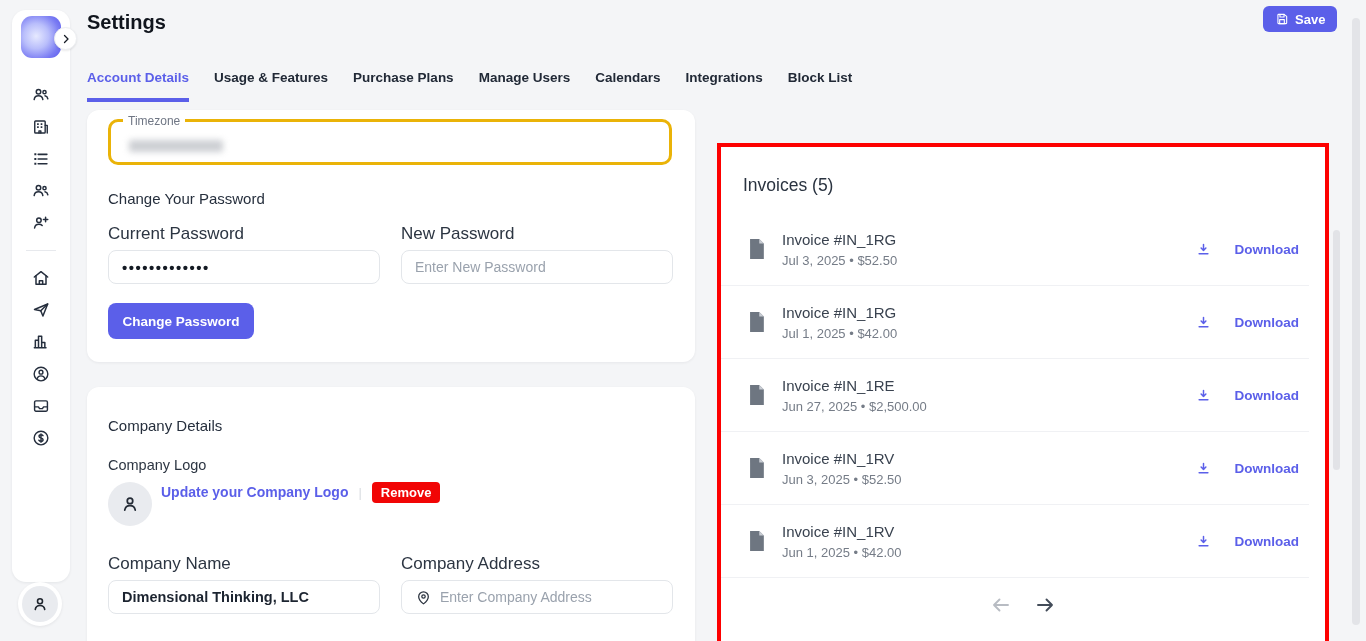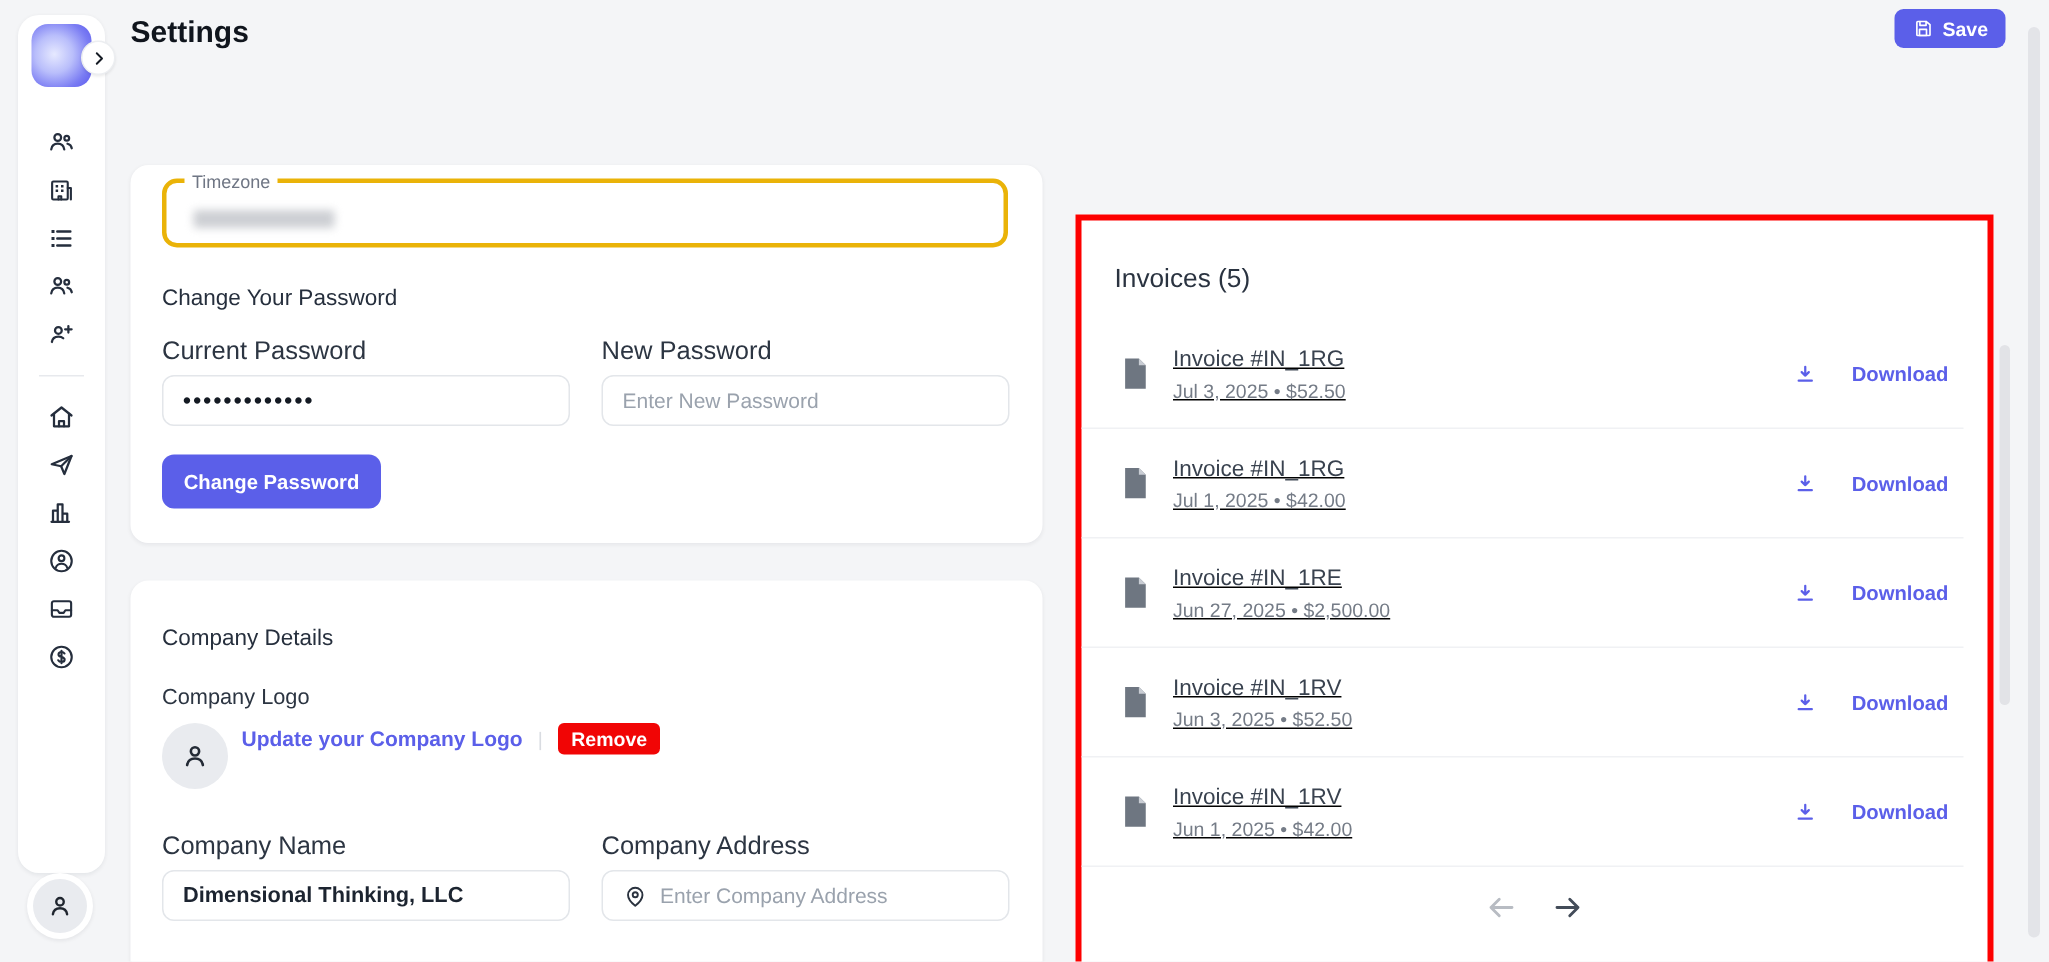--- a/index.html
+++ b/index.html
@@ -71,21 +71,21 @@
           background:#e9ebef; display:flex; align-items:center; justify-content:center; color:#242b36; }
 
   
   .invoices { position:absolute; left:717px; top:143px; width:612px; height:503px;
           background:#fff; border:4px solid #fd0000; }
   .inv-title { position:absolute; left:22px; top:28px; font-size:17.5px; color:#2a3340; font-weight:500; }
   .inv-list { position:absolute; left:0; top:66px; width:100%; }
   .inv-row { height:73px; margin:0 16px 0 0; display:flex; align-items:center;
           border-bottom:1px solid #f0f1f4; padding:0 10px 0 26px; }
   .inv-file { width:19px; height:22px; flex:none; }
-  .inv-text { margin-left:16px;text-decoration:underline; }
+  .inv-text { margin-left:16px; }
   .inv-name { font-size:15px; color:#39424f; font-weight:500; }
   .inv-meta { font-size:13px; color:#757c87; margin-top:5px; }
   .dl-link { margin-left:auto; display:flex; align-items:center; gap:24px; color:#5b5fe9; cursor:pointer; }
   .dl-link span { font-size:13.5px; font-weight:600; }
   .pager { position:absolute; left:0; top:446px; width:100%; display:flex; justify-content:center; gap:20px; }
   .pager .arrow { width:24px; height:24px; cursor:pointer; }
   .arrow-prev { color:#b8bcc3; }
   .arrow-next { color:#434c59; }
 
   
@@ -203,20 +203,29 @@
     <span>
       <svg width="14" height="14" viewBox="0 0 24 24" fill="none" stroke="#fff" stroke-width="1.9" stroke-linecap="round" stroke-linejoin="round">
           <path d="M5 5a1 1 0 0 1 1-1h9.5L20 7.5V19a1 1 0 0 1-1 1H6a1 1 0 0 1-1-1z"></path>
           <path d="M8.5 4v4.5h7V4"></path>
           <rect x="8" y="13" width="8" height="7"></rect>
         </svg>
     </span>
     <span>Save</span>
   </button>
 
+  <nav class="tabs">
+    <div class="tab active">Account Details</div>
+    <div class="tab">Usage &amp; Features</div>
+    <div class="tab">Purchase Plans</div>
+    <div class="tab">Manage Users</div>
+    <div class="tab">Calendars</div>
+    <div class="tab">Integrations</div>
+    <div class="tab">Block List</div>
+  </nav>
 
   <section class="card card-account">
     <div class="tz-field">
       <span class="tz-legend">Timezone</span>
       <span class="tz-blur"></span>
     </div>
     <div class="sec-label" style="left:21px; top:80px;">Change Your Password</div>
     <div class="fld-label" style="left:21px; top:114px;">Current Password</div>
     <div class="fld-label" style="left:314px; top:114px;">New Password</div>
     <div class="tbox" style="left:21px; top:140px; width:272px;">

